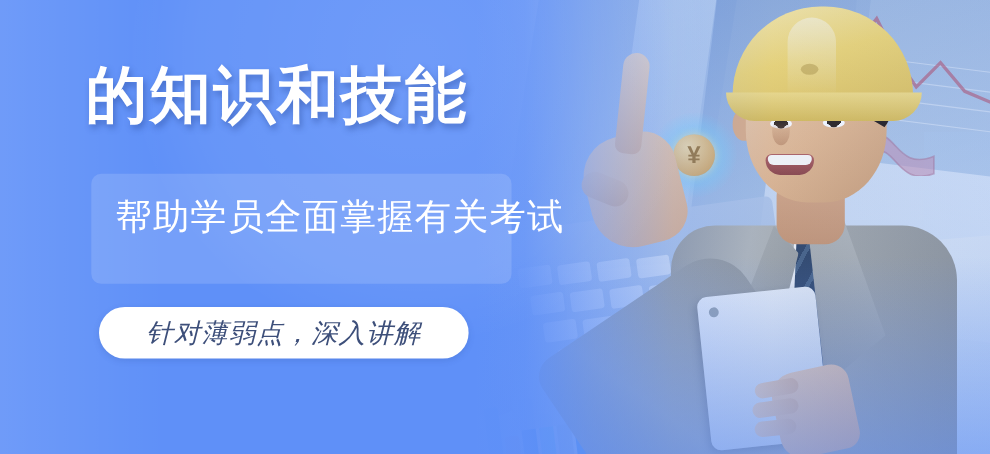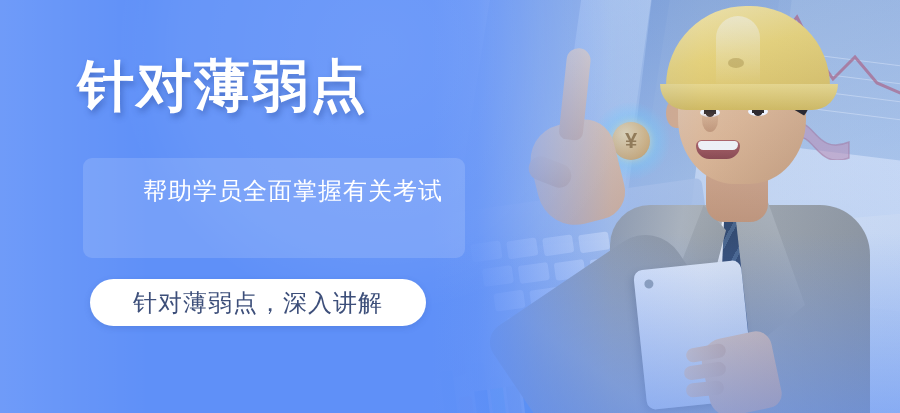--- a/index.html
+++ b/index.html
@@ -202,30 +202,31 @@
   }
 
   .subtitle-box{
     position:absolute; left:83px; top:158px;
     width:382px; min-height:100px;
     background:rgba(255,255,255,.14);
     border-radius:9px;
     padding:16px 22px 14px 22px;
   }
   .subtitle-line{
-    font-size:24px; color:#ffffff; line-height:1.42;
+    font-size:33px; color:#ffffff; line-height:1.42;
     letter-spacing:1px; white-space:nowrap;text-align:right;
   }
 
   .pill{
     position:absolute; left:90px; top:279px;
     width:336px; height:47px;
     background:#ffffff; border-radius:24px;
     display:flex; align-items:center; justify-content:center;
     box-shadow:0 2px 6px rgba(40,70,150,.18);
+    font-style:italic;
   }
   .pill-text{
     font-size:24px; color:#3d4f7a; letter-spacing:1px;
     white-space:nowrap;
   }
 </style>
 </head>
 <body>
 
 <div class="banner">
@@ -329,21 +330,21 @@
     </div>
 
     <div class="blue-wash"></div>
     <div class="blue-wash-bottom"></div>
     <div class="soft-circle"></div>
     <div class="left-edge-glow"></div>
   </div>
 
   <div class="content">
 
-    <div class="title">针对薄弱点</div>
+    <div class="title">的知识和技能</div>
 
     <div class="subtitle-box">
       <div class="subtitle-line">帮助学员全面掌握有关考试</div>
     </div>
 
     <div class="pill">
       <span class="pill-text">针对薄弱点，深入讲解</span>
     </div>
 
   </div>

